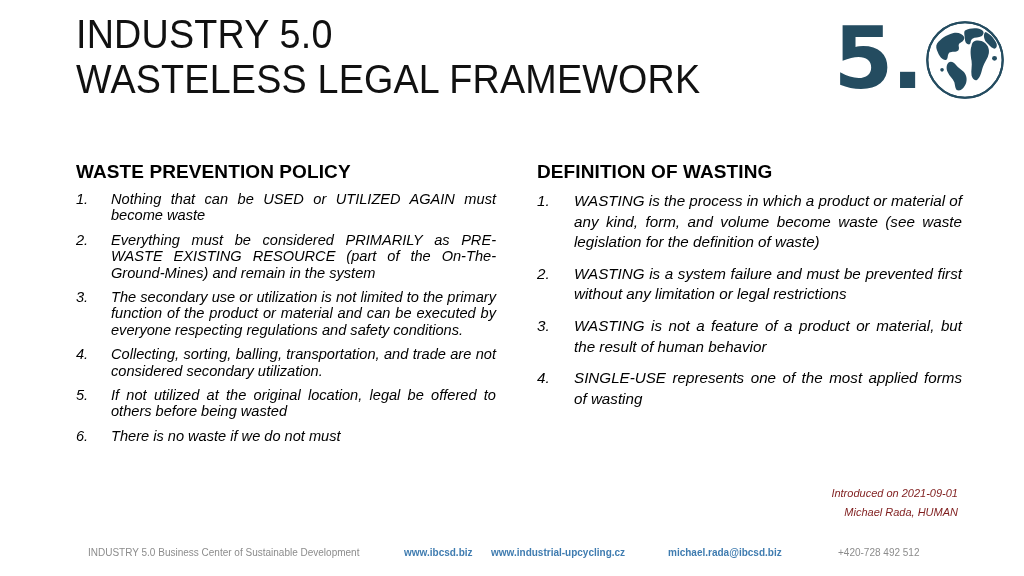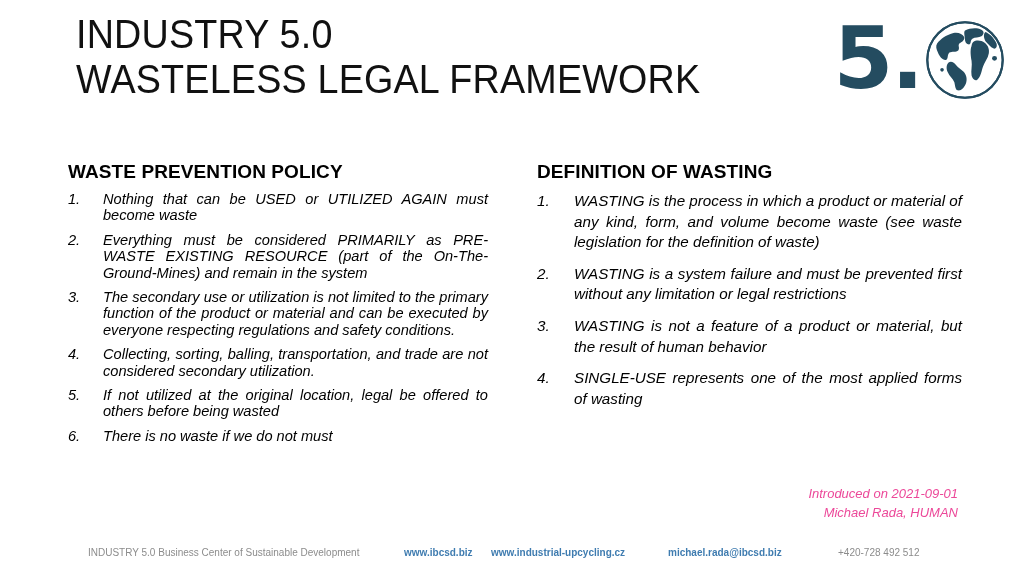--- a/index.html
+++ b/index.html
@@ -74,21 +74,21 @@
     position: absolute;
     left: 0;
     top: 160px;
     width: 1024px;
     height: 330px;
   }
   .column {
     position: absolute;
     top: 0;
   }
-  #col-left  { left: 68px;  width: 420px; }
+  #col-left  { left: 76px;  width: 420px; }
   #col-right { left: 537px; width: 425px; }
 
   .col-heading {
     font-family: "Liberation Sans", sans-serif;
     font-weight: 700;
     font-size: 19px;
     line-height: 23px;
     color: #000000;
     margin: 0 0 8px 0;
     letter-spacing: 0.1px;
@@ -136,23 +136,23 @@
   }
 
   
   #signature {
     position: absolute;
     right: 66px;
     top: 484px;
     width: 420px;
     text-align: right;
     font-style: italic;
-    font-size: 13px;
+    font-size: 11px;
     line-height: 19px;
-    color: #ec4899;
+    color: #7f1d1d;
   }
 
   
   #footer {
     position: absolute;
     left: 0;
     top: 545px;
     width: 1024px;
     height: 22px;
     font-size: 10px;

